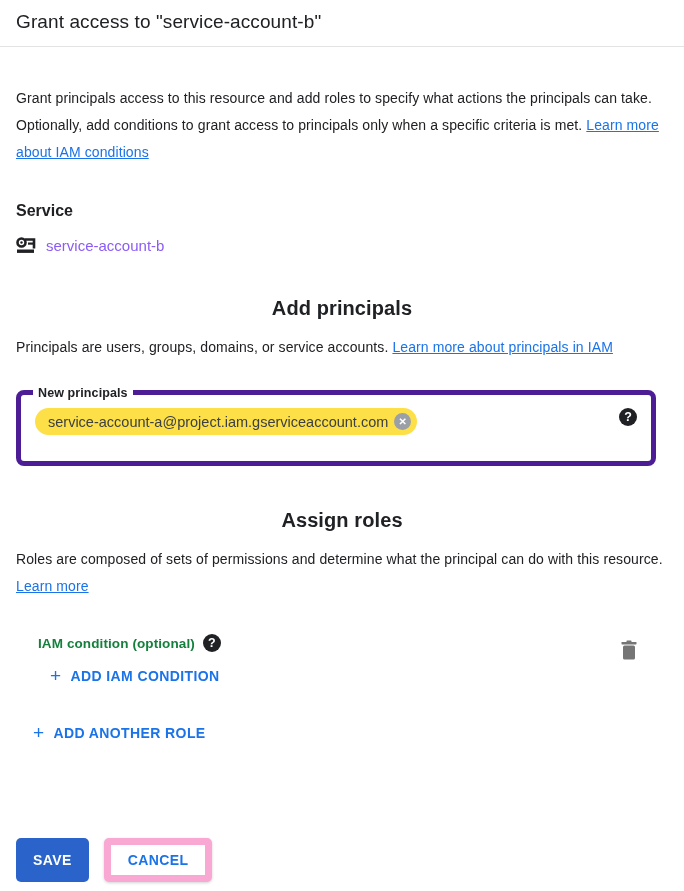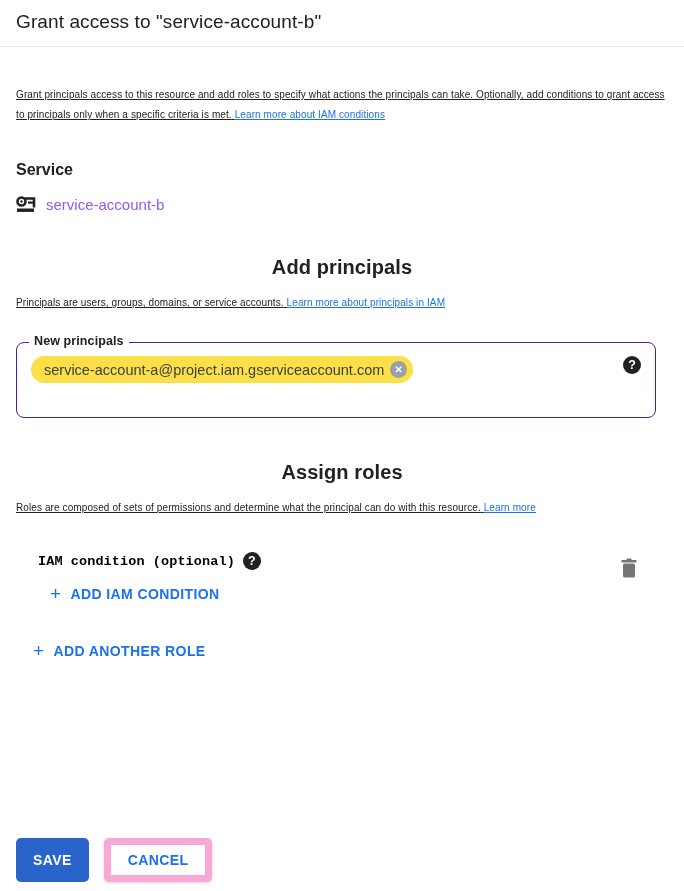--- a/index.html
+++ b/index.html
@@ -16,25 +16,24 @@
     border-bottom: 1px solid #e3e3e3;
   }
   .dialog-title {
     font-size: 19px;
     font-weight: 400;
     color: #202124;
     letter-spacing: 0.1px;
   }
   .content { padding: 0 16px 16px 16px; }
   p.body-text {
-    font-size: 10px;
-    line-height: 20px;
-    color: #202124;
-    letter-spacing: 0.1px;
-    text-decoration: underline;
+    font-size: 14px;
+    line-height: 27px;
+    color: #202124;
+    letter-spacing: 0.1px;
   }
   .intro { margin-top: 38px; max-width: 650px; }
   a.inline-link {
     color: #1a73e8;
     text-decoration: underline;
     cursor: pointer;
   }
   .section-heading-sm {
     margin-top: 36px;
     font-size: 16px;
@@ -53,21 +52,21 @@
     font-size: 20px;
     font-weight: 700;
     letter-spacing: 0.1px;
     color: #202124;
     text-align: center;
   }
   .section-sub { margin-top: 14px; max-width: 650px; }
   
   .outlined-field {
     position: relative;
-    border: 1px solid #4c1d95;
+    border: 5px solid #4c1d95;
     border-radius: 8px;
     background: #fff;
   }
   .outlined-field .notch-label {
     position: absolute;
     top: -9px;
     left: 12px;
     background: #fff;
     padding: 0 5px;
     font-size: 12.5px;
@@ -159,23 +158,22 @@
   .condition-col { margin-left: 22px; flex: 1; }
   .condition-label-row {
     display: flex;
     align-items: center;
     gap: 8px;
     margin-top: 4px;
   }
   .condition-label {
     font-size: 13.5px;
     font-weight: 700;
-    color: #000000;
-    letter-spacing: 0.1px;
-    font-family: Liberation Mono, monospace;
+    color: #15803d;
+    letter-spacing: 0.1px;
   }
   .text-button {
     display: inline-flex;
     align-items: center;
     gap: 9px;
     color: #1a73e8;
     font-size: 14px;
     font-weight: 700;
     letter-spacing: 0.4px;
     cursor: pointer;

